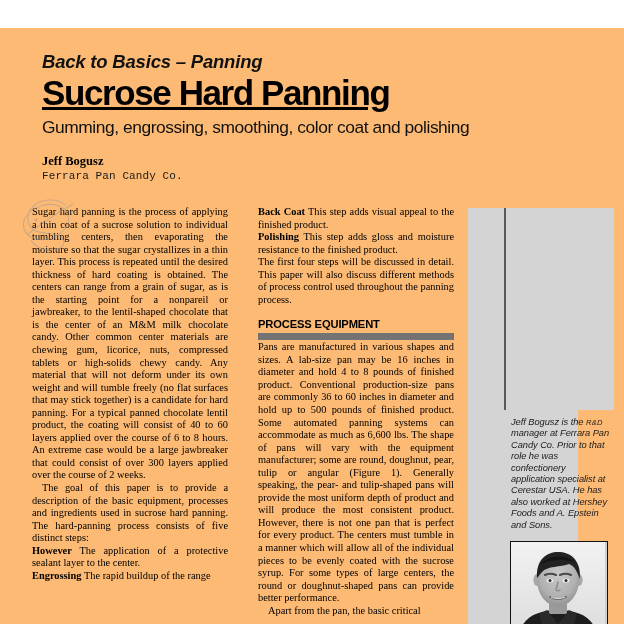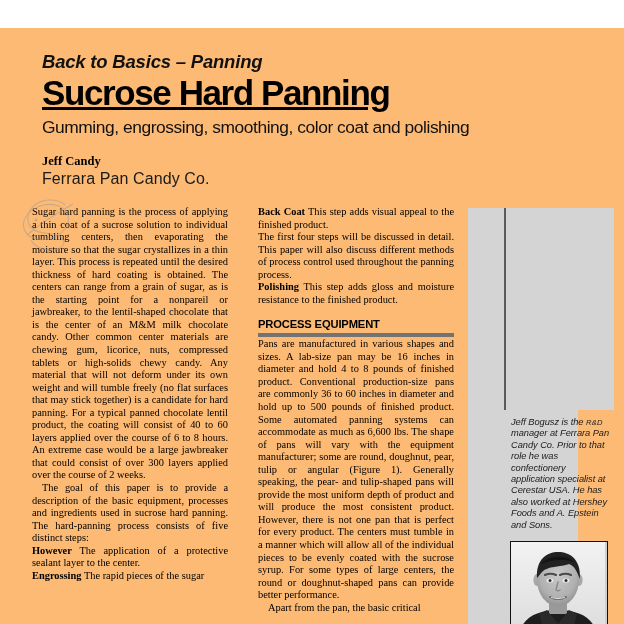--- a/index.html
+++ b/index.html
@@ -65,23 +65,23 @@
     white-space: nowrap;
   }
   .byline-name {
     font-family: "Liberation Serif", serif;
     font-weight: bold;
     font-size: 12.5px;
     margin: 17px 0 0 0;
     line-height: 1.15;
   }
   .byline-affil {
-    font-family: Liberation Sans, sans-serif;
+    font-family: Liberation Mono, monospace;
     font-weight: normal;
-    font-size: 16px;
+    font-size: 11px;
     color: #1a1a1a;
     margin: 2px 0 0 0;
     line-height: 1.15;
     letter-spacing: 0.1px;
   }
 
   
   .col {
     position: absolute;
     top: 178px;
@@ -122,21 +122,21 @@
     opacity: 0.5;
   }
 
   h2.section-head {
     font-family: "Liberation Sans", sans-serif;
     font-weight: bold;
     font-size: 11.2px;
     letter-spacing: -0.15px;
     margin: 12px 0 1.5px 0;
     padding: 0 0 1.5px 0;
-    border-bottom: 4px solid #737373;
+    border-bottom: 7px solid #737373;
     line-height: 1.15;
   }
 
   
   .gray-block {
     width: 110px;
     height: 202px;
     background: #d4d4d4;
     border-left: 2px solid #5a5a5a;
     box-sizing: border-box;
@@ -182,21 +182,21 @@
 </style>
 </head>
 <body>
 
 <div id="page">
 
   <div class="masthead">
     <div class="kicker">Back to Basics – Panning</div>
     <h1 class="headline">Sucrose Hard Panning</h1>
     <div class="deck">Gumming, engrossing, smoothing, color coat and polishing</div>
-    <div class="byline-name">Jeff Candy</div>
+    <div class="byline-name">Jeff Bogusz</div>
     <div class="byline-affil">Ferrara Pan Candy Co.</div>
   </div>
 
   <div class="sidebar-tint"></div>
 
   <div class="col" id="col1">
 
     <div class="drop-wrap">
       <svg class="dropcap" viewBox="0 0 60 58">
         <g fill="none" stroke="#9a9a9a" stroke-width="1.1">
@@ -206,30 +206,30 @@
         </g>
         <circle cx="15" cy="25" r="1.6" fill="#9a9a9a"></circle>
       </svg>
       <p><span>S</span><span>ugar hard panning is the process of applying a thin coat of a sucrose solution to individual tumbling centers, then evaporating the moisture so that the sugar crystallizes in a thin layer. This process is repeated until the desired thickness of hard coating is obtained. The centers can range from a grain of sugar, as is the starting point for a nonpareil or jawbreaker, to the lentil-shaped chocolate that is the center of an M&amp;M milk chocolate candy. Other common center materials are chewing gum, licorice, nuts, compressed tablets or high-solids chewy candy. Any material that will not deform under its own weight and will tumble freely (no flat surfaces that may stick together) is a candidate for hard panning. For a typical panned chocolate lentil product, the coating will consist of 40 to 60 layers applied over the course of 6 to 8 hours. An extreme case would be a large jawbreaker that could consist of over 300 layers applied over the course of 2 weeks.</span></p>
     </div>
 
     <p class="indent">The goal of this paper is to provide a description of the basic equipment, processes and ingredients used in sucrose hard panning. The hard-panning process consists of five distinct steps:</p>
 
     <p><span class="runin">However</span><span> The application of a protective sealant layer to the center.</span></p>
 
-    <p><span class="runin">Engrossing</span><span> The rapid pieces of the sugar</span></p>
+    <p><span class="runin">Engrossing</span><span> The rapid buildup of the range</span></p>
   </div>
 
   <div class="col" id="col2">
 
     <p><span class="runin">Back Coat</span><span> This step adds visual appeal to the finished product.</span></p>
 
+    <p><span class="runin">Polishing</span><span> This step adds gloss and moisture resistance to the finished product.</span></p>
+
     <p>The first four steps will be discussed in detail. This paper will also discuss different methods of process control used throughout the panning process.</p>
-
-    <p><span class="runin">Polishing</span><span> This step adds gloss and moisture resistance to the finished product.</span></p>
 
     <h2 class="section-head">PROCESS EQUIPMENT</h2>
 
     <p>Pans are manufactured in various shapes and sizes. A lab-size pan may be 16 inches in diameter and hold 4 to 8 pounds of finished product. Conventional production-size pans are commonly 36 to 60 inches in diameter and hold up to 500 pounds of finished product. Some automated panning systems can accommodate as much as 6,600 lbs. The shape of pans will vary with the equipment manufacturer; some are round, doughnut, pear, tulip or angular (Figure 1). Generally speaking, the pear- and tulip-shaped pans will provide the most uniform depth of product and will produce the most consistent product. However, there is not one pan that is perfect for every product. The centers must tumble in a manner which will allow all of the individual pieces to be evenly coated with the sucrose syrup. For some types of large centers, the round or doughnut-shaped pans can provide better performance.</p>
 
     <p class="indent">Apart from the pan, the basic critical</p>
   </div>
 
   <div class="col" id="col3">
 

